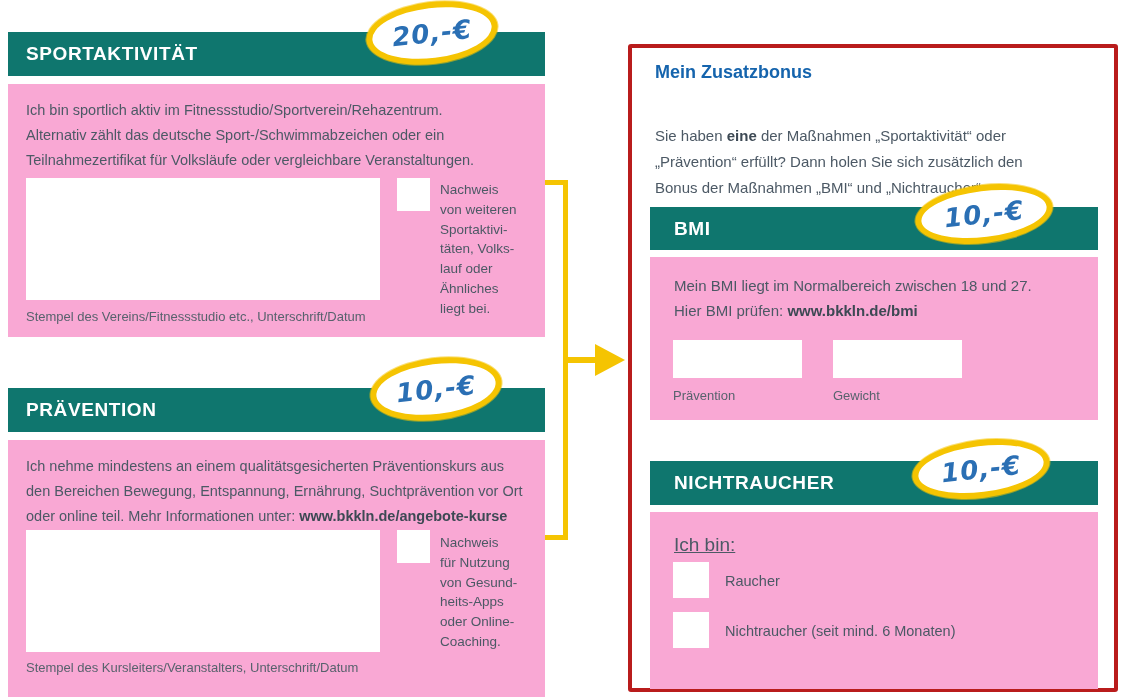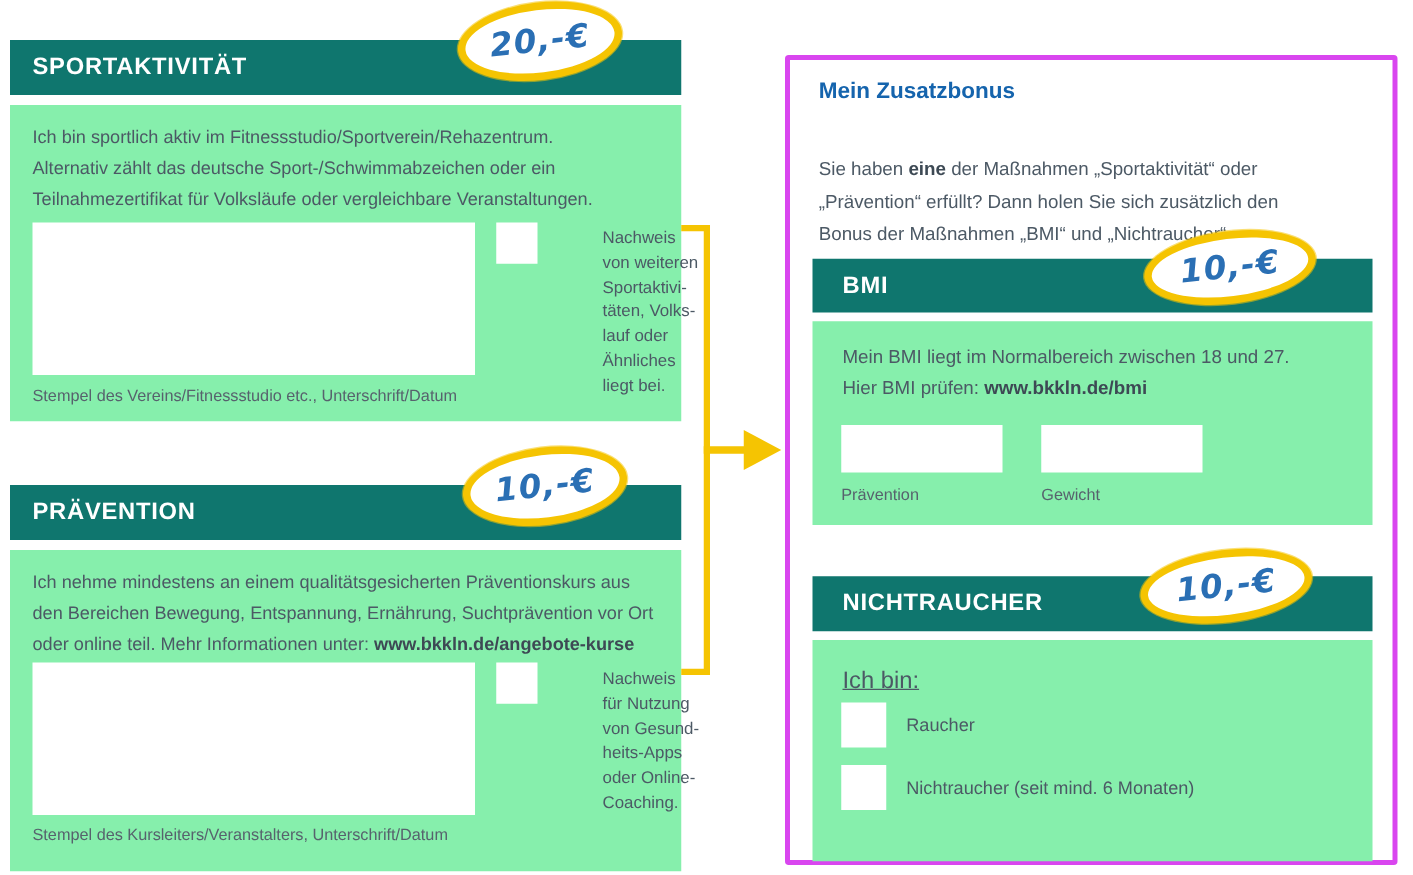--- a/index.html
+++ b/index.html
@@ -5,46 +5,46 @@
   html,body{margin:0;padding:0;background:#ffffff;}
   *{box-sizing:border-box;}
   .root{position:relative;width:1130px;height:700px;background:#ffffff;overflow:hidden;
         font-family:"Liberation Sans",sans-serif;color:#4c5965;}
 
   
   .bar{position:absolute;height:44px;background:#0f766e;display:flex;align-items:center;z-index:1;}
   .bar-label{color:#ffffff;font-weight:bold;font-size:19px;letter-spacing:0.6px;padding-left:18px;}
 
   
-  .panel{position:absolute;background:#86efac;}
+  .panel{position:absolute;background:#f9a8d4;}
 
   .body{position:absolute;font-size:14.5px;line-height:25px;white-space:pre-line;color:#4c5965;}
   .body b,.dlink{font-weight:bold;color:#3d4954;}
   .cap{position:absolute;font-size:13px;color:#57626d;white-space:nowrap;}
   .opt{position:absolute;font-size:14.5px;color:#4c5965;}
-  .note{position:absolute;font-size:13.5px;line-height:19.8px;white-space:pre-line;color:#4c5965;margin-left:42px;}
+  .note{position:absolute;font-size:13.5px;line-height:19.8px;white-space:pre-line;color:#4c5965;}
 
   
   .stamp{position:absolute;background:#ffffff;}
   .cbx{position:absolute;width:33px;height:33px;background:#ffffff;}
 
   
   .badge{position:absolute;background:#ffffff;border:6px solid #f5c402;border-radius:50%;
          display:flex;align-items:center;justify-content:center;transform:rotate(-7deg);z-index:5;
          box-shadow:0 0 0 1px rgba(245,196,2,.55);}
   .badge span{font-family:"DejaVu Sans",sans-serif;font-style:italic;font-weight:bold;
               font-size:26px;color:#2a6fb4;transform:rotate(1deg);letter-spacing:1px;white-space:nowrap;}
 
   
   .yel{position:absolute;background:#f5c402;}
   .ahead{position:absolute;width:0;height:0;border-top:16px solid transparent;
          border-bottom:16px solid transparent;border-left:30px solid #f5c402;}
 
   
-  .rpanel{position:absolute;background:#ffffff;border:4px solid #d946ef;border-radius:3px;}
+  .rpanel{position:absolute;background:#ffffff;border:4px solid #b91c1c;border-radius:3px;}
   .rtitle{position:absolute;font-size:18px;font-weight:bold;color:#1564ad;}
 </style>
 </head>
 <body>
 
 <div class="root">
 
   <div class="bar" style="left:8px;top:32px;width:537px;">
     <span class="bar-label">SPORTAKTIVITÄT</span>
   </div>

